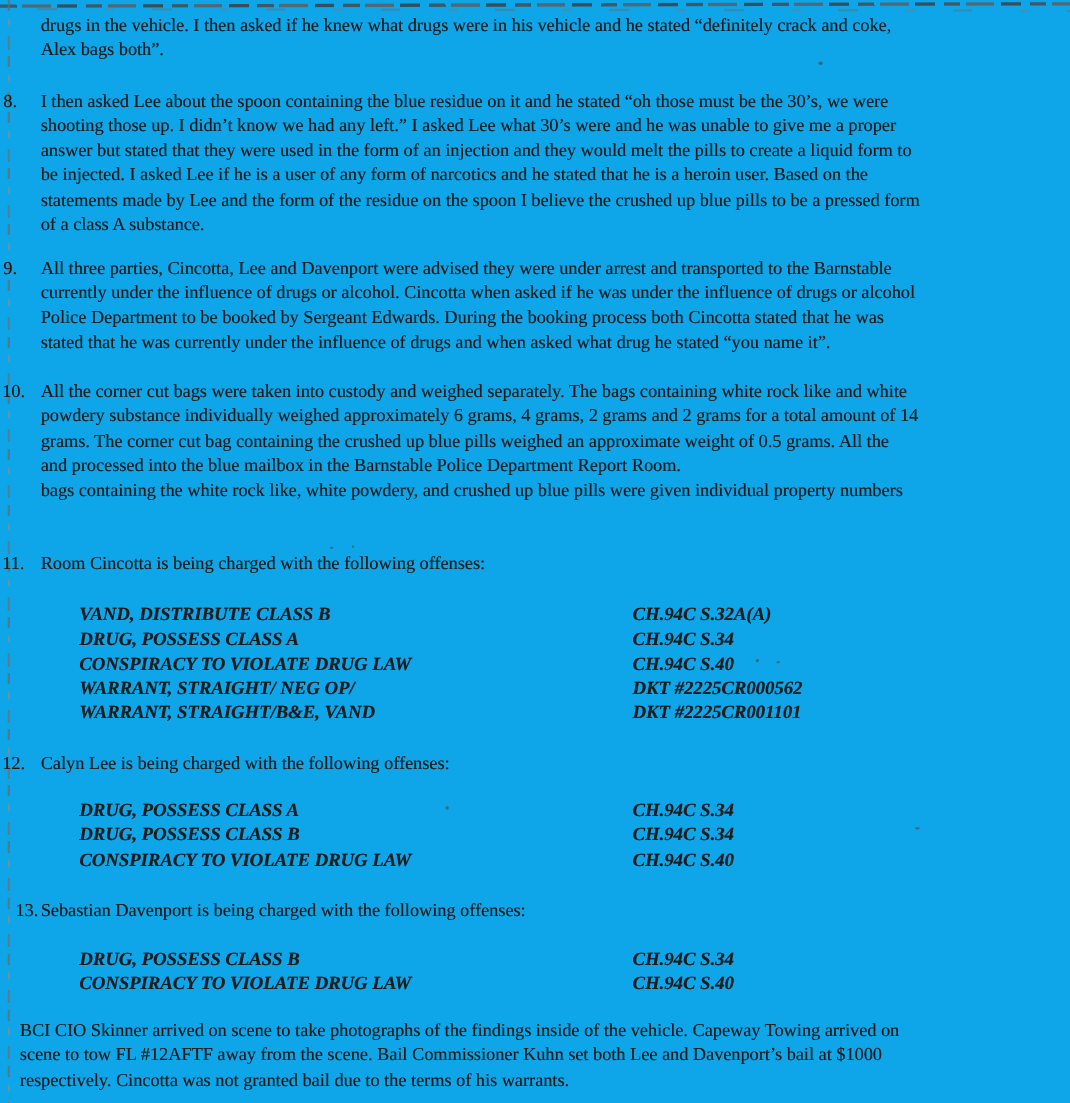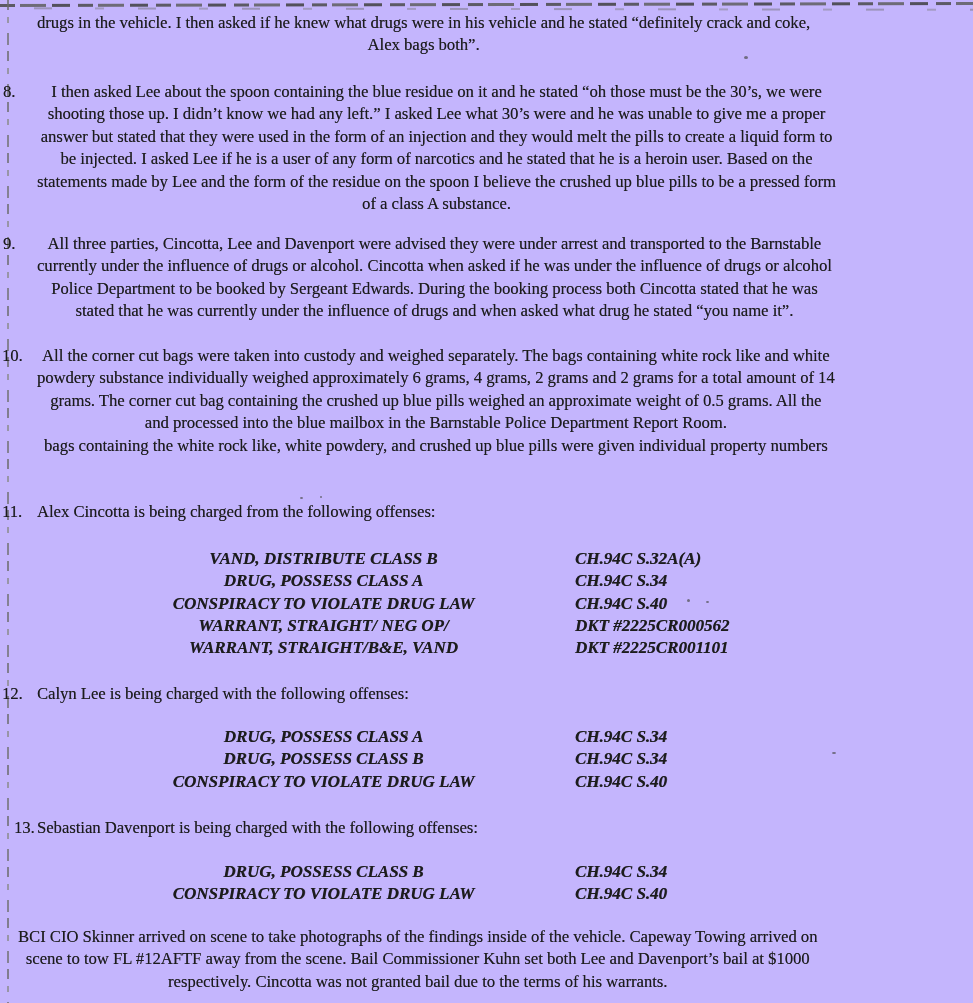--- a/index.html
+++ b/index.html
@@ -4,25 +4,24 @@
 <style>
   html, body {
     margin: 0;
     padding: 0;
     background: #ffffff;
   }
   .page {
     position: relative;
     width: 973px;
     height: 1003px;
-    background: #c4b5fd;
+    background: #0ea5e9;
     overflow: hidden;
     font-family: "Liberation Serif", "DejaVu Serif", serif;
     color: #1c1c1c;
-    text-align: center;
   }
   
   .top-edge {
     position: absolute;
     top: 3px; left: 0;
     width: 100%; height: 3px;
     background: repeating-linear-gradient(90deg,
       #4a4a4a 0 15px, rgba(74,74,74,0) 15px 20px,
       #5e5e5e 20px 46px, rgba(94,94,94,0) 46px 52px,
       #3f3f3f 52px 70px, rgba(63,63,63,0) 70px 78px);
@@ -129,21 +128,21 @@
       <div class="line">powdery substance individually weighed approximately 6 grams, 4 grams, 2 grams and 2 grams for a total amount of 14</div>
       <div class="line">grams. The corner cut bag containing the crushed up blue pills weighed an approximate weight of 0.5 grams. All the</div>
       <div class="line">and processed into the blue mailbox in the Barnstable Police Department Report Room.</div>
       <div class="line">bags containing the white rock like, white powdery, and crushed up blue pills were given individual property numbers</div>
     </div>
   </div>
 
   <div class="block" style="top:501px">
     <span class="num" style="left:2px">11.</span>
     <div class="text-col">
-      <div class="line">Alex Cincotta is being charged from the following offenses:</div>
+      <div class="line">Room Cincotta is being charged with the following offenses:</div>
     </div>
   </div>
 
   <div class="charges" style="top:548px">
     <div class="charge-row">
       <span class="offense">VAND, DISTRIBUTE CLASS B</span>
       <span class="code">CH.94C S.32A(A)</span>
     </div>
     <div class="charge-row">
       <span class="offense">DRUG, POSSESS CLASS A</span>

